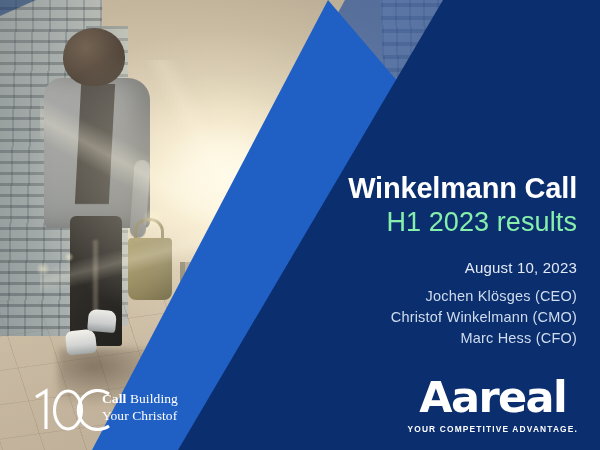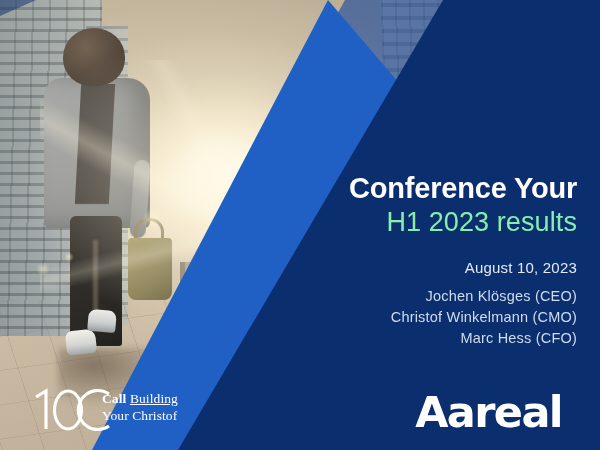--- a/index.html
+++ b/index.html
@@ -238,21 +238,21 @@
     font-size:15px; font-weight:400; letter-spacing:.2px;
     margin-bottom:10px; color:#e2eaf6;
   }
   .meta .person {
     font-size:14.5px; font-weight:400; letter-spacing:.2px;
     line-height:1.45; color:#cfdcee;
   }
 
   
   .logo {
-    position:absolute; right:38px; bottom:16px;
+    position:absolute; right:22px; bottom:16px;
     text-align:center;
   }
   .logo-word {
     font-size:43px; font-weight:bold; color:#ffffff;
     letter-spacing:-1.6px; line-height:1;
     font-family:"DejaVu Sans", sans-serif;
   }
   .logo-tag {
     font-size:8.4px; color:#ffffff; font-weight:bold;
     letter-spacing:1.15px; margin-top:5px;
@@ -270,21 +270,21 @@
   .anniv-100 svg { display:block; }
   .anniv-txt {
     margin-left:-20px;
     color:#ffffff;
     font-family:"Liberation Serif", serif;
     line-height:1.28;
     padding-bottom:2px;
   }
   .anniv-l1 { font-size:13.5px; letter-spacing:.1px; }
   .anniv-l1 b { font-weight:bold; }
-  .anniv-l1 span.lt { font-weight:400;text-decoration:underline; }
+  .anniv-l1 span.lt { font-weight:400; }
   .anniv-l2 { font-size:13.5px; font-weight:400; letter-spacing:.1px; }
 </style>
 </head>
 <body>
 
 <div class="slide">
 
   <div class="photo">
     <div class="tw-l"></div>
     <div class="tw-l2"></div>
@@ -313,33 +313,34 @@
     <div class="flare-dot" style="left:36px;top:262px;width:14px;height:14px;"></div>
     <div class="flare-dot" style="left:64px;top:252px;width:10px;height:10px;"></div>
   </div>
 
   <div class="corner-nick"></div>
   <div class="wedge-soft"></div>
   <div class="band-bright"></div>
   <div class="panel-navy"></div>
 
   <div class="headings">
-    <div class="title">Conference Your</div>
+    <div class="title">Winkelmann Call</div>
     <div class="subtitle">H1 2023 results</div>
   </div>
 
   <div class="meta">
     <div class="date">August 10, 2023</div>
     <div class="person">Jochen Klösges (CEO)</div>
     <div class="person">Christof Winkelmann (CMO)</div>
     <div class="person">Marc Hess (CFO)</div>
   </div>
 
   <div class="logo">
     <div class="logo-word">Aareal</div>
+    <div class="logo-tag">YOUR COMPETITIVE ADVANTAGE.</div>
   </div>
 
   <div class="anniv">
     <div class="anniv-100">
       <svg width="92" height="48" viewBox="0 0 92 48" aria-hidden="true">
         <g fill="none" stroke="#ffffff" stroke-width="3.1">
           <path d="M6 13 L16 7 L16 45"></path>
           <ellipse cx="38" cy="26" rx="13.5" ry="19"></ellipse>
           <path d="M79 10 a19.5 19.5 0 1 0 0 32"></path>
         </g>

